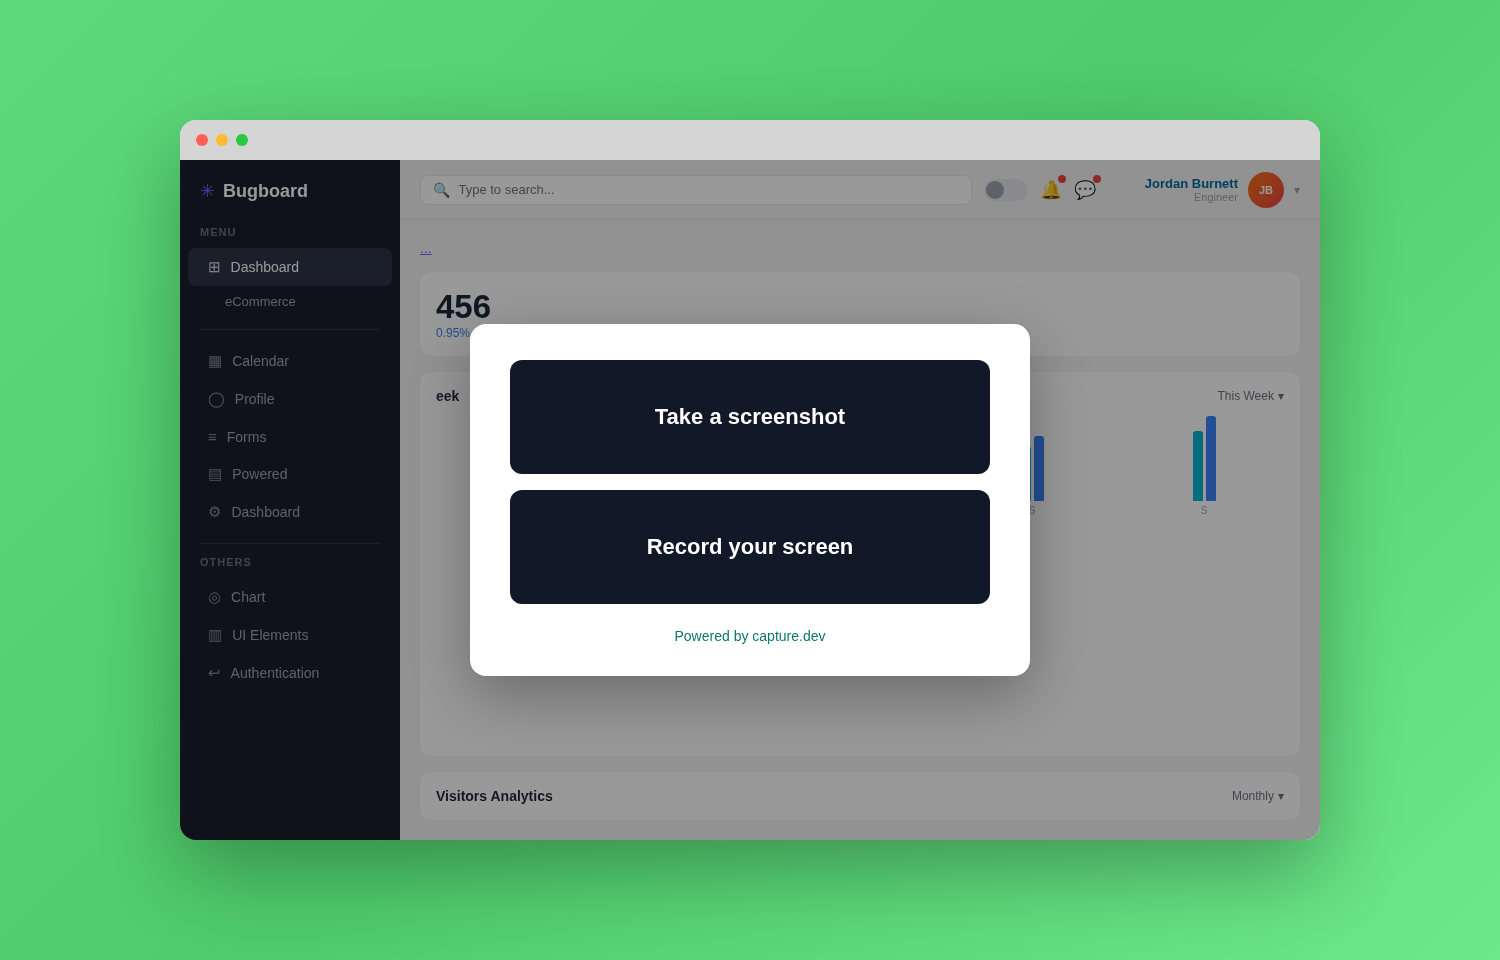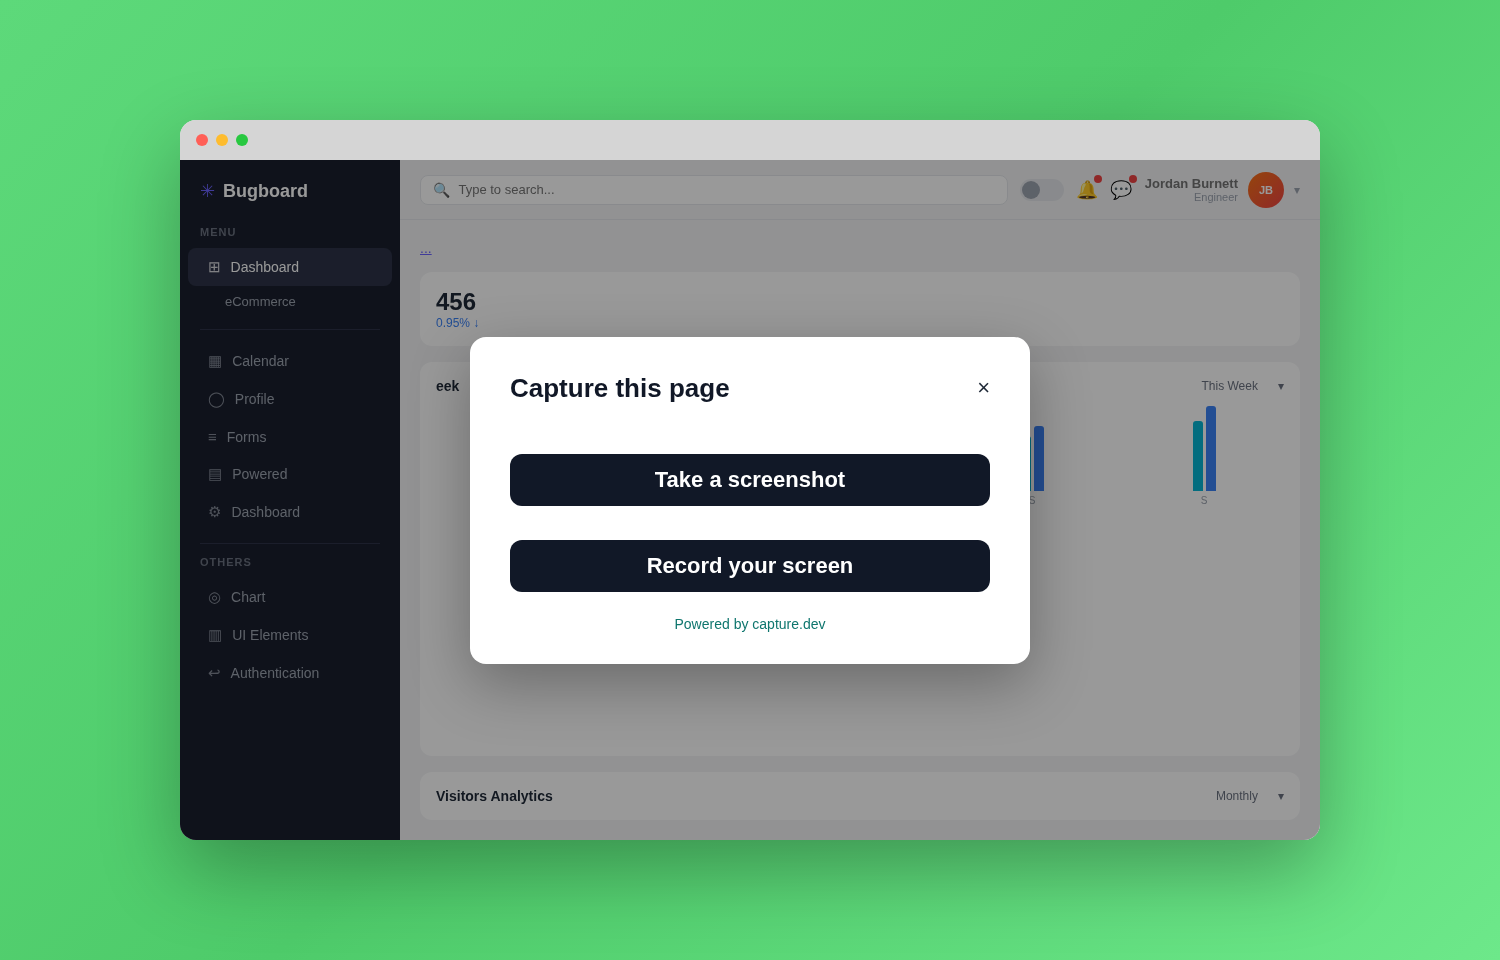--- a/index.html
+++ b/index.html
@@ -214,21 +214,22 @@
       align-items: center;
       gap: 10px;
       cursor: pointer;
     }
 
     .user-details { text-align: right; }
 
     .user-name {
       font-size: 13px;
       font-weight: 600;
-      color: #737373;
+      color: #0369a1;
+      margin-left: 36px;
     }
 
     .user-role {
       font-size: 11px;
       color: #9ca3af;
     }
 
     .user-avatar {
       width: 36px;
       height: 36px;
@@ -273,21 +274,21 @@
     }
 
     .stat-card {
       background: #fff;
       border-radius: 12px;
       padding: 16px;
       flex: 1;
     }
 
     .stat-value {
-      font-size: 24px;
+      font-size: 33px;
       font-weight: 700;
       color: #1f2937;
     }
 
     .stat-label {
       font-size: 12px;
       color: #9ca3af;
     }
 
     .stat-change {
@@ -311,21 +312,21 @@
 
     .chart-title {
       font-size: 14px;
       font-weight: 600;
       color: #1f2937;
     }
 
     .chart-filter {
       display: flex;
       align-items: center;
-      gap: 20px;
+      gap: 4px;
       font-size: 12px;
       color: #6b7280;
       cursor: pointer;
     }
 
     .chart-bars {
       display: flex;
       align-items: flex-end;
       gap: 12px;
       height: 100px;
@@ -438,27 +439,26 @@
       line-height: 1;
       font-weight: 300;
     }
 
     .modal-button {
       width: 100%;
       background: #111827;
       color: #fff;
       border: none;
       border-radius: 12px;
-      padding: 13px;
+      padding: 44px;
       font-size: 22px;
       font-weight: 700;
       cursor: pointer;
       margin-bottom: 16px;
       transition: background 0.2s;
-      margin-top: 18px;
     }
 
     .modal-footer {
       text-align: center;
       color: #0f766e;
       font-size: 14px;
       margin-top: 8px;
     }
   </style>
 </head>
@@ -640,24 +640,20 @@
               </div>
             </div>
           </div>
         </div>
       </div>
 
     </div>
 
     <div class="overlay">
       <div class="modal">
-        <div class="modal-header">
-          <h2 class="modal-title">Capture this page</h2>
-          <button class="modal-close">×</button>
-        </div>
 
         <button class="modal-button">Take a screenshot</button>
         <button class="modal-button">Record your screen</button>
 
         <div class="modal-footer">Powered by capture.dev</div>
       </div>
     </div>
 
   </div>
 </div>

